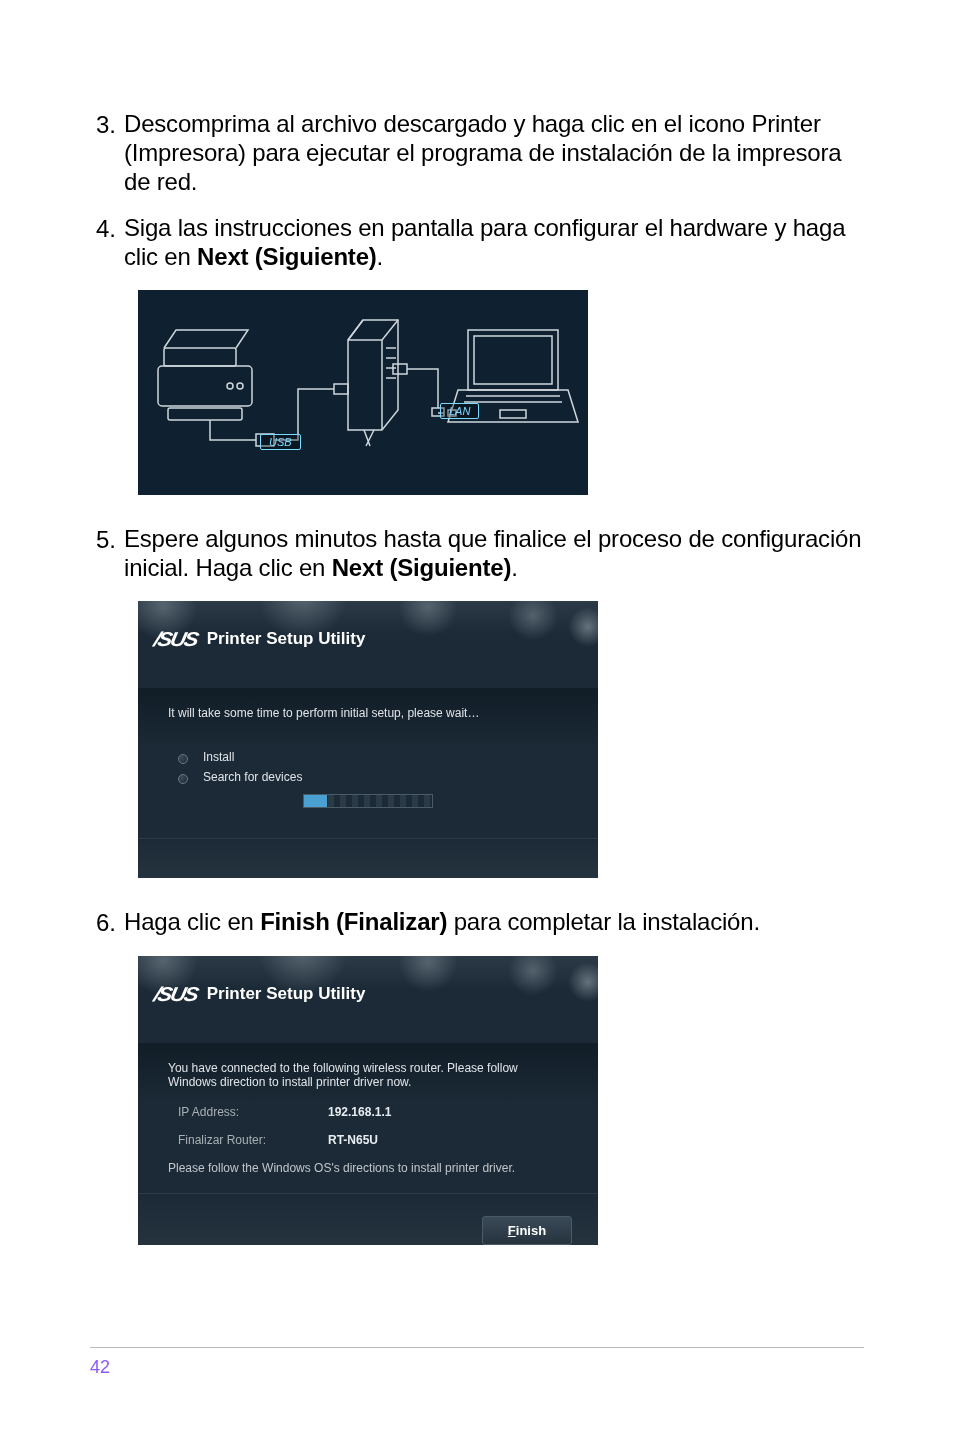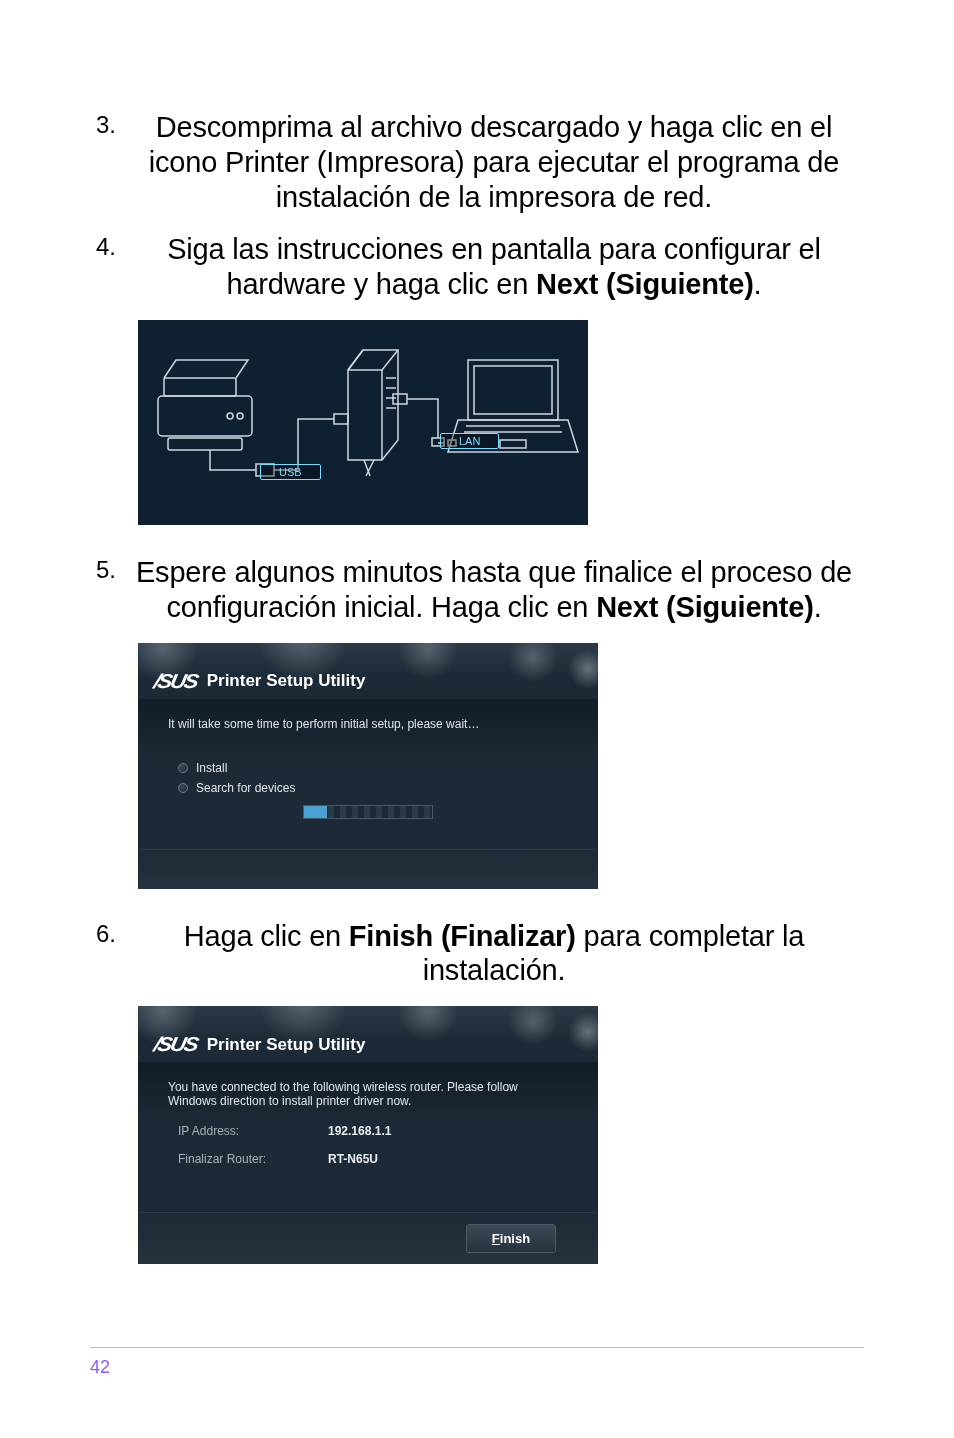--- a/index.html
+++ b/index.html
@@ -20,24 +20,23 @@
   }
   .num {
     width: 34px;
     flex-shrink: 0;
     font-size: 24px;
     line-height: 1.25;
     text-align: right;
     padding-right: 8px;
   }
   .txt {
-    font-size: 29px;
+    font-size: 24px;
     line-height: 1.2;
     letter-spacing: -0.2px;
-    text-align: center;
   }
   .txt b { font-weight: 700; }
   .fig-wrap {
     margin-left: 48px;
     margin-top: 6px;
     margin-bottom: 30px;
   }
   
   .hwfig {
     width: 450px;
@@ -46,23 +45,24 @@
     position: relative;
     overflow: hidden;
   }
   .hwfig svg { display: block; }
   .label-chip {
     position: absolute;
     font-size: 11px;
     font-family: Arial, sans-serif;
     color: #7bdcff;
     border: 1px solid #7bdcff;
-    padding: 1px 18px;
+    padding: 1px 8px;
     background: rgba(0,0,0,0.3);
     border-radius: 2px;
+    font-style: italic;
   }
   
   .psu {
     width: 460px;
     position: relative;
     background: #1b2a36;
     color: #cfd6db;
     font-family: Arial, sans-serif;
   }
   .psu-top {
@@ -97,30 +97,31 @@
   .psu-title {
     color: #fff;
     font-weight: 700;
     font-size: 17px;
   }
   .psu-body {
     padding: 18px 30px 10px 30px;
     min-height: 150px;
     background: linear-gradient(180deg, #111d27 0%, #1b2a36 40%);
     position: relative;
+    margin-top: 31px;
   }
   .psu-msg {
     font-size: 12px;
     color: #e0e4e8;
     margin-bottom: 30px;
   }
   .radio-line {
     display: flex;
-    align-items: center;
-    gap: 8px;
+    align-items: flex-end;
+    gap: 15px;
     font-size: 12px;
     color: #e0e4e8;
     margin-bottom: 6px;
     margin-left: 10px;
   }
   .radio-dot {
     width: 10px; height: 10px;
     border-radius: 50%;
     border: 1px solid #6a7a86;
     background: radial-gradient(circle at 30% 30%, #3a4a56, #1b2a36);
@@ -138,22 +139,22 @@
     position: absolute;
     left: 0; top: 0; bottom: 0;
     width: 18%;
     background: #4aa0d0;
   }
   .psu-footer {
     height: 52px;
     border-top: 1px solid #2a3a46;
     display: flex;
     justify-content: flex-end;
-    align-items: center;
-    padding-right: 42px;
+    align-items: flex-end;
+    padding-right: 26px;
     background: linear-gradient(180deg, #1b2a36 0%, #25333f 100%);
   }
   .psu-btn {
     min-width: 90px;
     text-align: center;
     font-size: 13px;
     color: #fff;
     padding: 6px 16px;
     background: linear-gradient(180deg, #3a4a56, #25333f);
     border: 1px solid #4a5a66;
@@ -318,20 +319,21 @@
       <div class="psu-body" style="padding-bottom:6px;">
         <div class="psu-msg" style="margin-bottom:16px;">You have connected to the following wireless router. Please follow Windows direction to install printer driver now.</div>
         <div class="kv-row">
           <span class="k">IP Address:</span>
           <span class="v">192.168.1.1</span>
         </div>
         <div class="kv-row">
           <span class="k">Finalizar Router:</span>
           <span class="v">RT-N65U</span>
         </div>
+        <div class="psu-note">Please follow the Windows OS's directions to install printer driver.</div>
       </div>
       <div class="psu-footer">
         <div class="psu-btn">
           <u>F</u><span>inish</span>
         </div>
       </div>
     </div>
   </div>
 
 </div>

